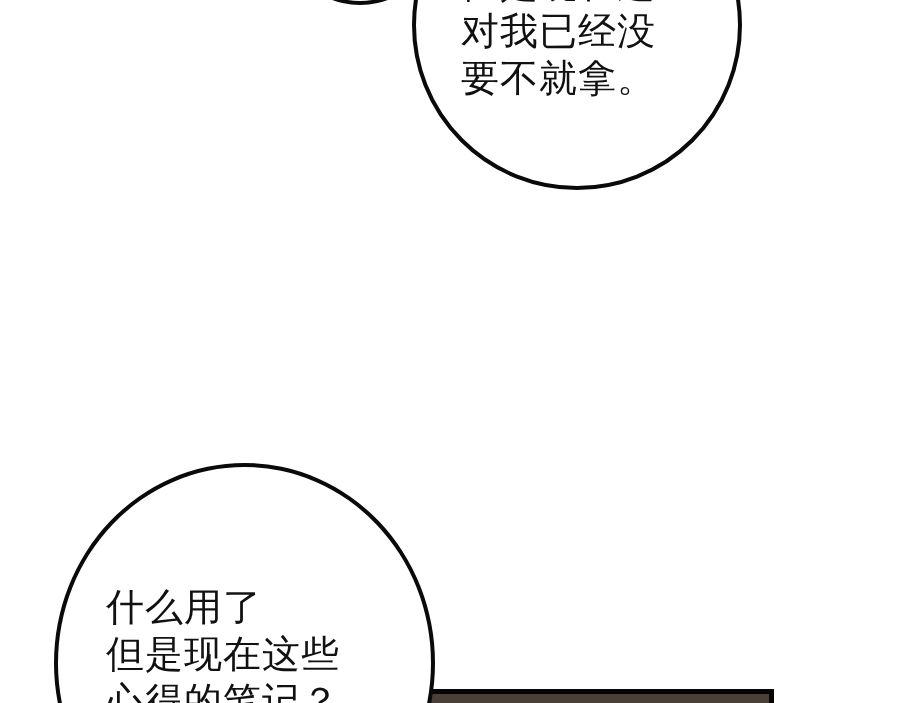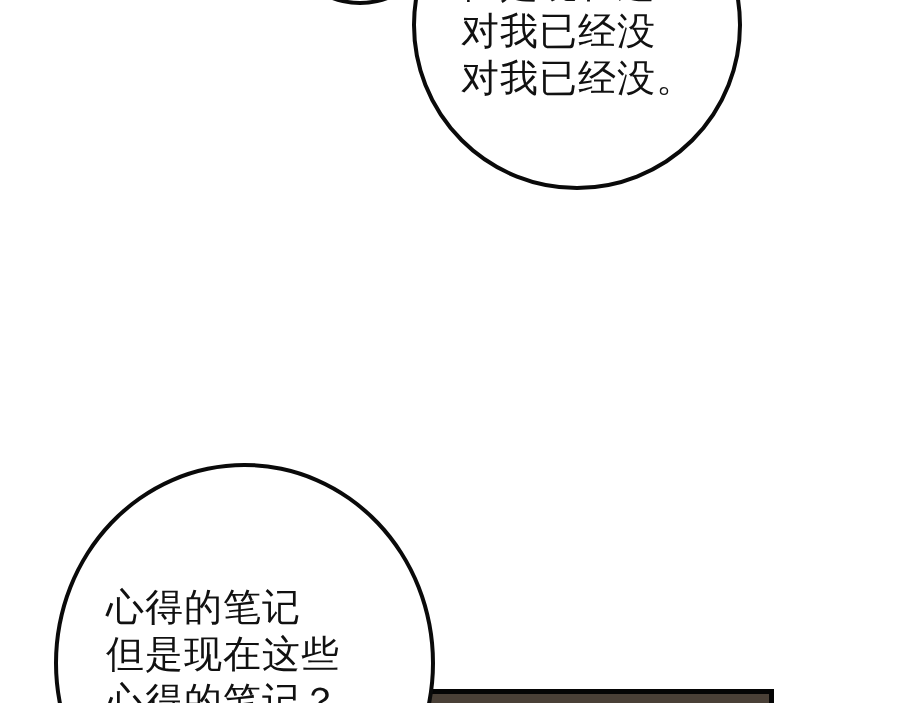--- a/index.html
+++ b/index.html
@@ -41,23 +41,23 @@
   </style>
 </head>
 <body>
 
 <div class="bubble" style="left:270px; top:-200px; width:180px; height:205px;"></div>
 
 <div class="bubble" style="left:412px; top:-140px; width:330px; height:330px;"></div>
 <div class="bubble-text" style="left:461px; top:-39px;">
   <span class="line">但是现在这些</span>
   <span class="line">对我已经没</span>
-  <span class="line">对我已经没。</span>
+  <span class="line">要不就拿。</span>
 </div>
 
 <div class="panel" style="left:424px; top:689px; width:350px; height:40px; background:#4a4037;"></div>
 
 <div class="bubble" style="left:54px; top:463px; width:381px; height:400px;"></div>
 <div class="bubble-text" style="left:106px; top:584px;">
-  <span class="line">心得的笔记</span>
+  <span class="line">什么用了</span>
   <span class="line">但是现在这些</span>
   <span class="line">心得的笔记？</span>
 </div>
 
 </body></html>

